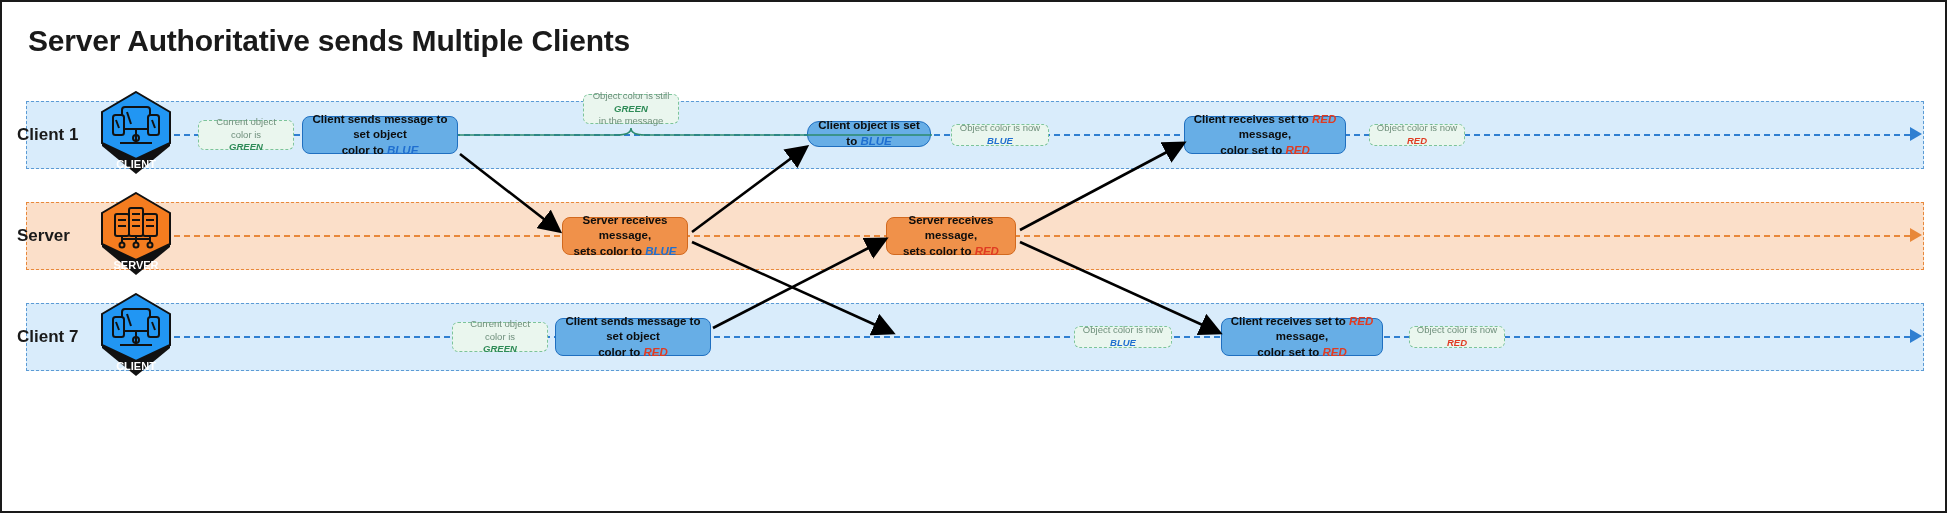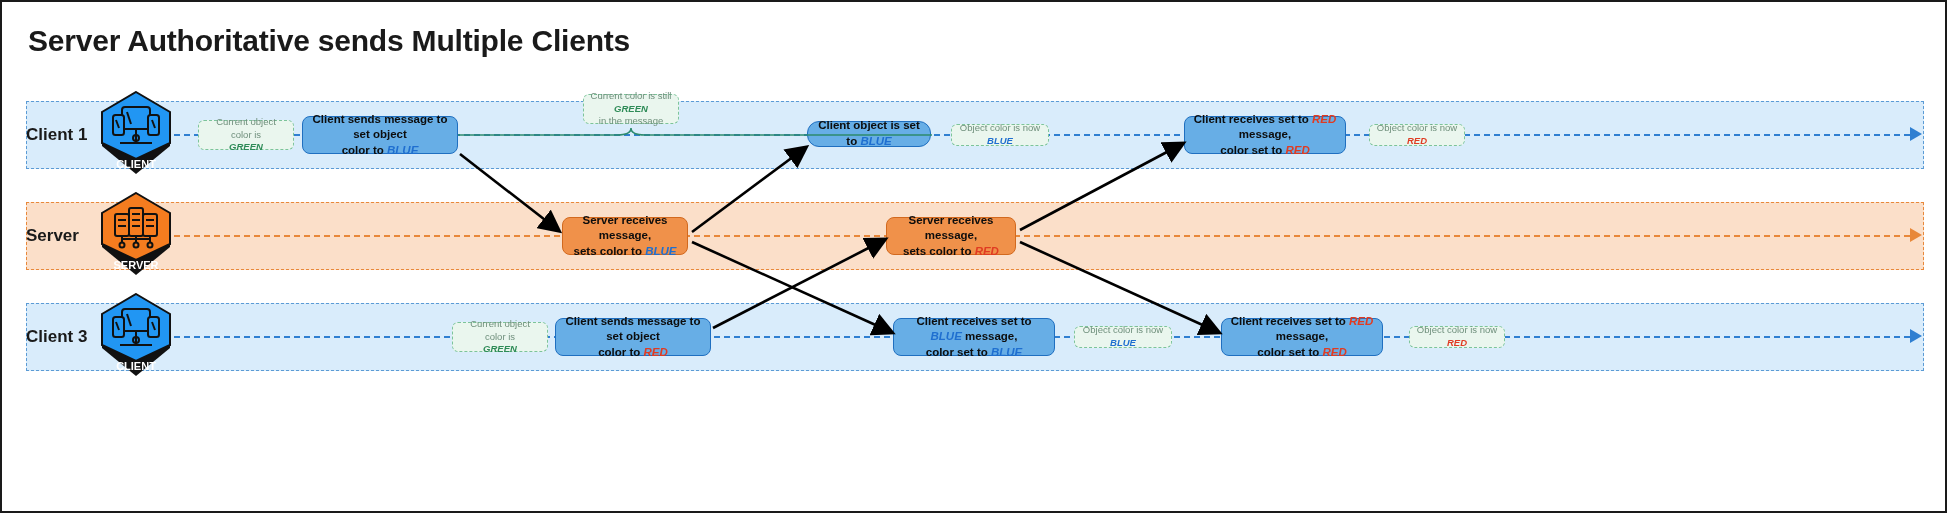--- a/index.html
+++ b/index.html
@@ -30,21 +30,21 @@
     position:absolute;
     left:24px; width:1898px;
   }
   .lane-client { background:#d9ecfb; border:1px dashed #5b9bd5; }
   .lane-server { background:#fbdfc9; border:1px dashed #e8883a; }
   #lane1 { top:99px; height:68px; }
   #lane2 { top:200px; height:68px; }
   #lane3 { top:301px; height:68px; }
 
   .lane-label {
-    position:absolute; left:24px;
+    position:absolute; left:15px;
     font-size:17px; font-weight:bold; color:#1a1a1a;
     white-space:nowrap;
   }
   #label1 { top:123px; }
   #label2 { top:224px; }
   #label3 { top:325px; }
 
   
   .badge { position:absolute; width:76px; height:84px; }
   #badge1 { left:96px; top:89px; }
@@ -148,21 +148,21 @@
 
   <div class="node client" style="left:300px; top:114px; width:156px; height:38px;">
     <span>
       <span>Client sends message to set object</span><br>
       <span>color to </span><span class="kw-blue">BLUE</span>
     </span>
   </div>
 
   <div class="note" style="left:581px; top:92px; width:96px; height:30px;">
     <span>
-      <span>Current color is still </span><b class="kw-green">GREEN</b><br>
+      <span>Object color is still </span><b class="kw-green">GREEN</b><br>
       <span>in the message</span>
     </span>
   </div>
 
   <div class="node client" style="left:805px; top:119px; width:124px; height:26px;border-radius:12px;">
     <span>
       <span>Client object is set to </span><span class="kw-blue">BLUE</span>
     </span>
   </div>
 
@@ -226,21 +226,21 @@
   </div>
 
   <div class="node server" style="left:884px; top:215px; width:130px; height:38px;">
     <span>
       <span>Server receives message,</span><br>
       <span>sets color to </span><span class="kw-red">RED</span>
     </span>
   </div>
 
   <div class="lane lane-client" id="lane3"></div>
-  <div class="lane-label" id="label3">Client 3</div>
+  <div class="lane-label" id="label3">Client 7</div>
 
   <div class="badge" id="badge3">
     <svg width="76" height="84" viewBox="0 0 76 84">
       <path d="M38 1 L72 21 L72 55 L38 83 L4 55 L4 21 Z" fill="#111111"></path>
       <path d="M38 1 L72 21 L72 52 L38 68 L4 52 L4 21 Z" fill="#2196f3" stroke="#111" stroke-width="2"></path>
       <g stroke="#111" stroke-width="2" fill="none">
         <rect x="24" y="16" width="28" height="22" rx="3"></rect>
         <rect x="15" y="24" width="11" height="20" rx="2.5" fill="#2196f3"></rect>
         <rect x="50" y="24" width="11" height="20" rx="2.5" fill="#2196f3"></rect>
         <line x1="38" y1="38" x2="38" y2="52"></line>
@@ -264,26 +264,20 @@
     </span>
   </div>
 
   <div class="node client" style="left:553px; top:316px; width:156px; height:38px;">
     <span>
       <span>Client sends message to set object</span><br>
       <span>color to </span><span class="kw-red">RED</span>
     </span>
   </div>
 
-  <div class="node client" style="left:891px; top:316px; width:162px; height:38px;">
-    <span>
-      <span>Client receives set to </span><span class="kw-blue">BLUE</span><span> message,</span><br>
-      <span>color set to </span><span class="kw-blue">BLUE</span>
-    </span>
-  </div>
 
   <div class="note" style="left:1072px; top:324px; width:98px; height:22px;">
     <span>
       <span>Object color is now </span><b class="kw-blue">BLUE</b>
     </span>
   </div>
 
   <div class="node client" style="left:1219px; top:316px; width:162px; height:38px;">
     <span>
       <span>Client receives set to </span><span class="kw-red">RED</span><span> message,</span><br>

